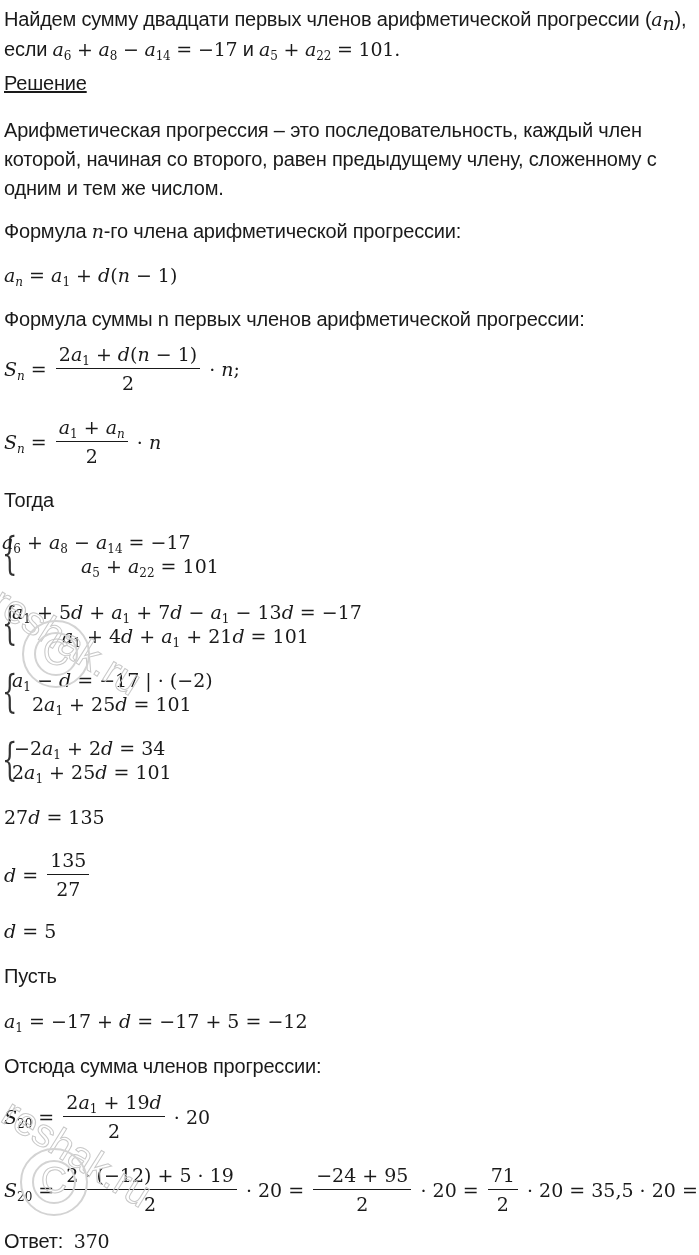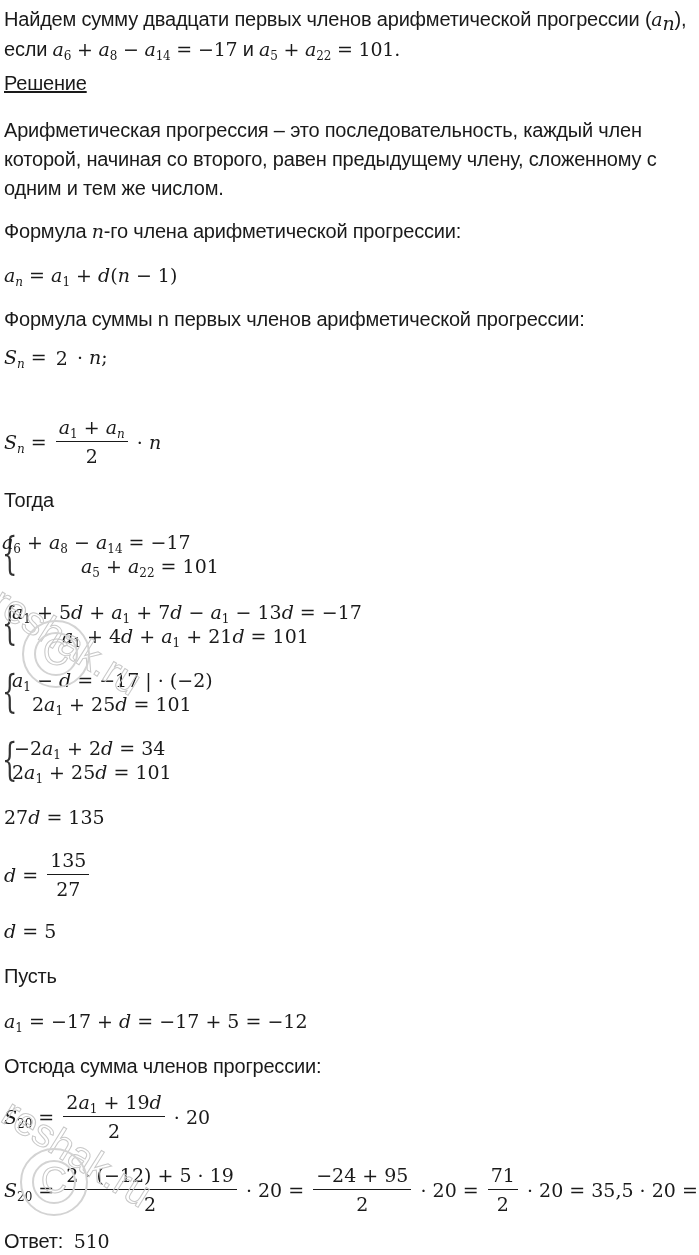--- a/index.html
+++ b/index.html
@@ -46,21 +46,21 @@
   <span>Формула </span><i class="m">n</i><span>-го члена арифметической прогрессии:</span>
 </div>
 <div class="line m" style="top:262px;">
   <i>a</i><sub><i>n</i></sub> = <i>a</i><sub>1</sub> + <i>d</i>(<i>n</i> − 1)
 </div>
 
 <div class="line txt" style="top:306px;">Формула суммы n первых членов арифметической прогрессии:</div>
 
 <div class="line m" style="top:342px;">
   <span style="vertical-align:middle;"><i>S</i><sub><i>n</i></sub> =</span>
-  <span class="frac"><span class="den">2</span></span>
+  <span class="frac"><span class="num">2<i>a</i><sub>1</sub> + <i>d</i>(<i>n</i> − 1)</span><span class="den">2</span></span>
   <span style="vertical-align:middle;">· <i>n</i>;</span>
 </div>
 
 <div class="line m" style="top:415px;">
   <span style="vertical-align:middle;"><i>S</i><sub><i>n</i></sub> =</span>
   <span class="frac"><span class="num"><i>a</i><sub>1</sub> + <i>a</i><sub><i>n</i></sub></span><span class="den">2</span></span>
   <span style="vertical-align:middle;">· <i>n</i></span>
 </div>
 
 <div class="line txt" style="top:487px;">Тогда</div>
@@ -117,21 +117,21 @@
   <span class="frac"><span class="num">2 · (−12) + 5 · 19</span><span class="den">2</span></span>
   <span style="vertical-align:middle;">· 20 =</span>
   <span class="frac"><span class="num">−24 + 95</span><span class="den">2</span></span>
   <span style="vertical-align:middle;">· 20 =</span>
   <span class="frac"><span class="num">71</span><span class="den">2</span></span>
   <span style="vertical-align:middle;">· 20 = 35,5 · 20 = 710</span>
 </div>
 
 <div class="line txt" style="top:1228px;">
   <span>Ответ:</span>&nbsp;
-  <span class="m">510</span>
+  <span class="m">370</span>
 </div>
 
 <div class="wm wm-text" style="left:8px;top:578px;">reshak.ru</div>
 <div class="wm wm-c" style="left:22px;top:620px;">
     <span>C</span>
   </div>
 <div class="wm wm-text" style="left:18px;top:1090px;">reshak.ru</div>
 <div class="wm wm-c" style="left:20px;top:1148px;">
     <span>C</span>
   </div>

